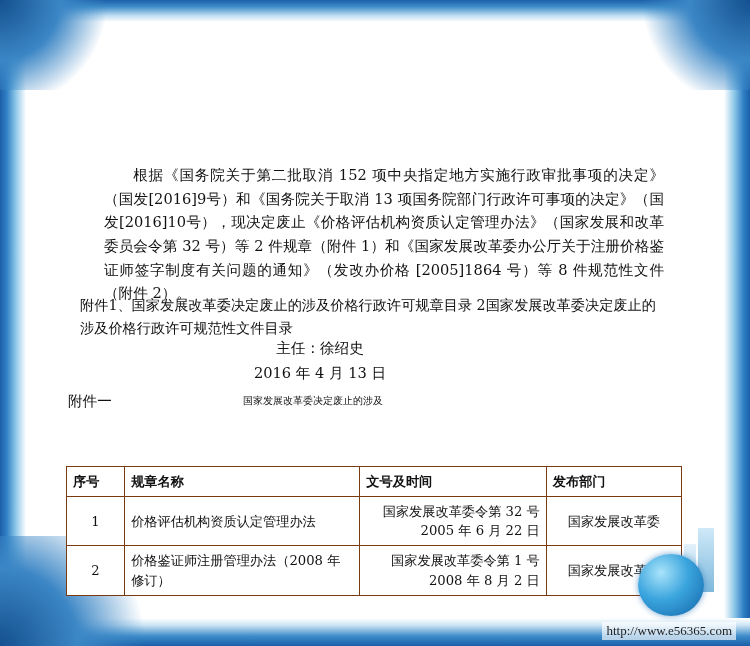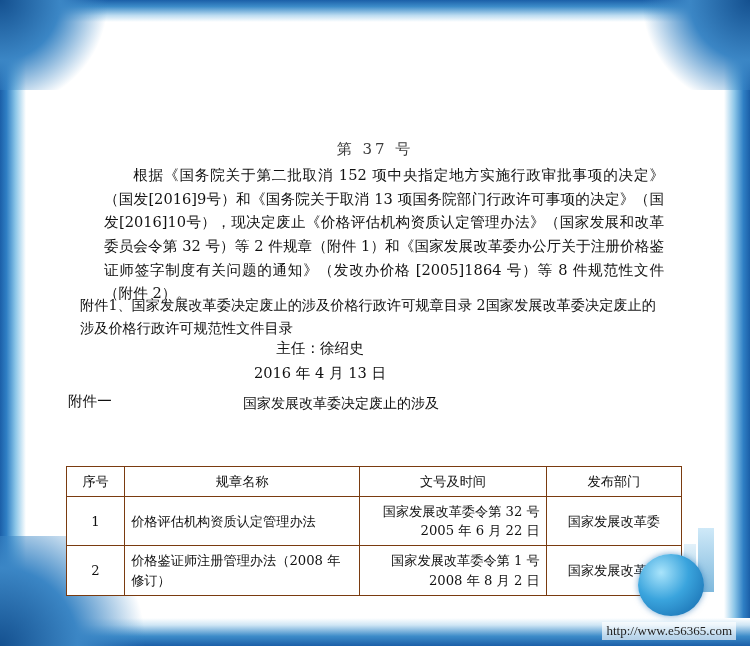--- a/index.html
+++ b/index.html
@@ -128,21 +128,21 @@
     left: 68px;
     top: 392px;
     font-size: 14.6px;
     color: #111;
     font-family: "DejaVu Serif", serif;
   }
   .attach-title {
     position: absolute;
     left: 243px;
     top: 392px;
-    font-size: 14px;
+    font-size: 10px;
     color: #111;
     line-height: 1.7;
     font-family: Liberation Serif, serif;
   }
 
   table.doc-table {
     position: absolute;
     left: 66px;
     top: 466px;
     width: 616px;
@@ -153,22 +153,22 @@
     background: #fff;
   }
   table.doc-table td, table.doc-table th {
     border: 1px solid #7a3b10;
     padding: 5px 6px;
     vertical-align: middle;
     font-weight: normal;
     line-height: 1.45;
   }
   table.doc-table th {
-    text-align: center;
-    font-weight: normal;
+    text-align: left;
+    font-weight: bold;
   }
   .col-no { width: 48px; text-align: center; }
   .col-name { width: 238px; }
   .col-num { width: 186px; text-align: right; }
   .col-dept { width: 132px; text-align: center; border-radius: 15px; }
   .cell-sub { display: block; }
 
   .watermark-url {
     position: absolute;
     right: 14px;
@@ -214,21 +214,20 @@
 
   <div class="edge-top"></div>
   <div class="edge-left"></div>
   <div class="edge-right"></div>
   <div class="edge-bottom"></div>
   <div class="corner-tl"></div>
   <div class="corner-tr"></div>
   <div class="corner-bl"></div>
 
 
-  <div class="doc-subtitle">第 37 号</div>
 
   <div class="body-text">
     <p class="indent">根据《国务院关于第二批取消 152 项中央指定地方实施行政审批事项的决定》（国发[2016]9号）和《国务院关于取消 13 项国务院部门行政许可事项的决定》（国发[2016]10号），现决定废止《价格评估机构资质认定管理办法》（国家发展和改革委员会令第 32 号）等 2 件规章（附件 1）和《国家发展改革委办公厅关于注册价格鉴证师签字制度有关问题的通知》（发改办价格 [2005]1864 号）等 8 件规范性文件（附件 2）。</p>
   </div>
 
   <div class="attach-note">附件1、国家发展改革委决定废止的涉及价格行政许可规章目录 2国家发展改革委决定废止的涉及价格行政许可规范性文件目录</div>
 
   <div class="signer">
     <div>主任：徐绍史</div>
     <div>2016 年 4 月 13 日</div>

